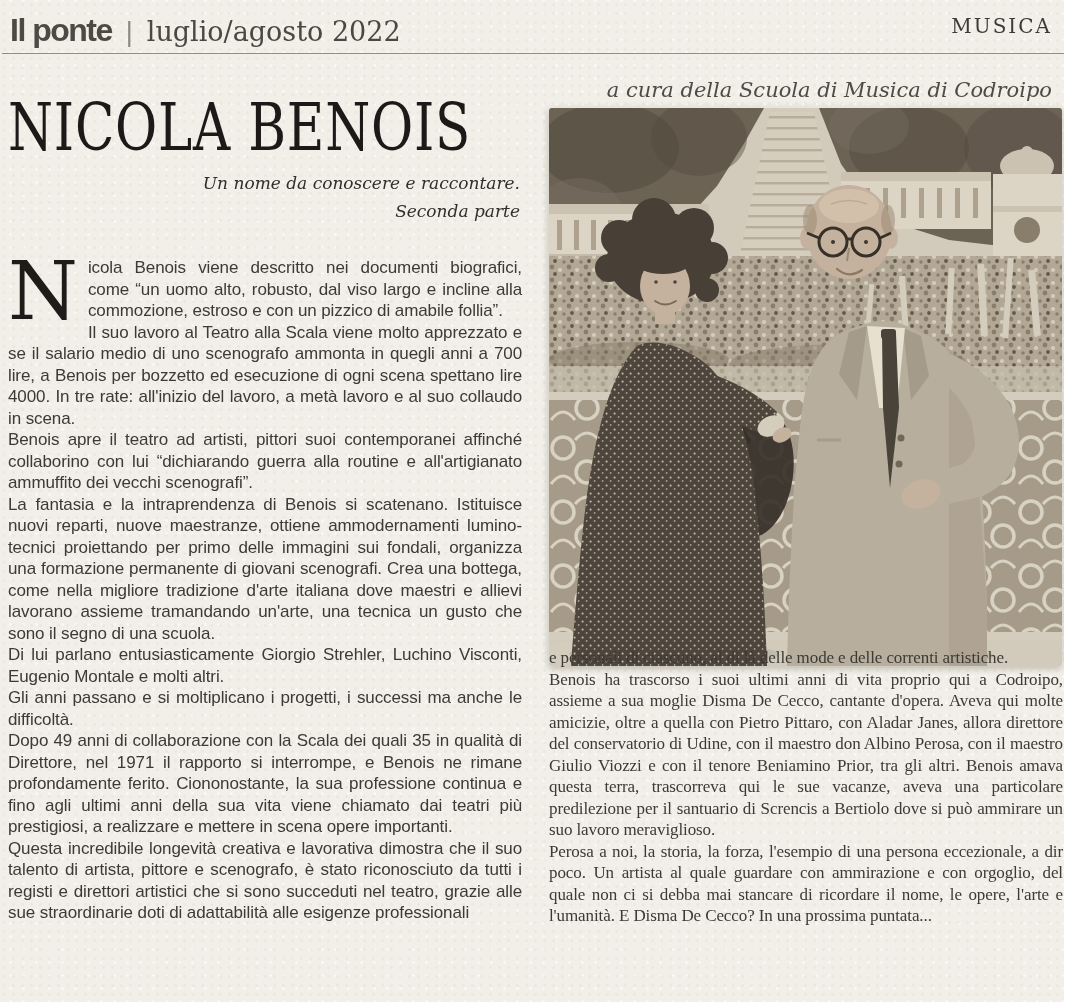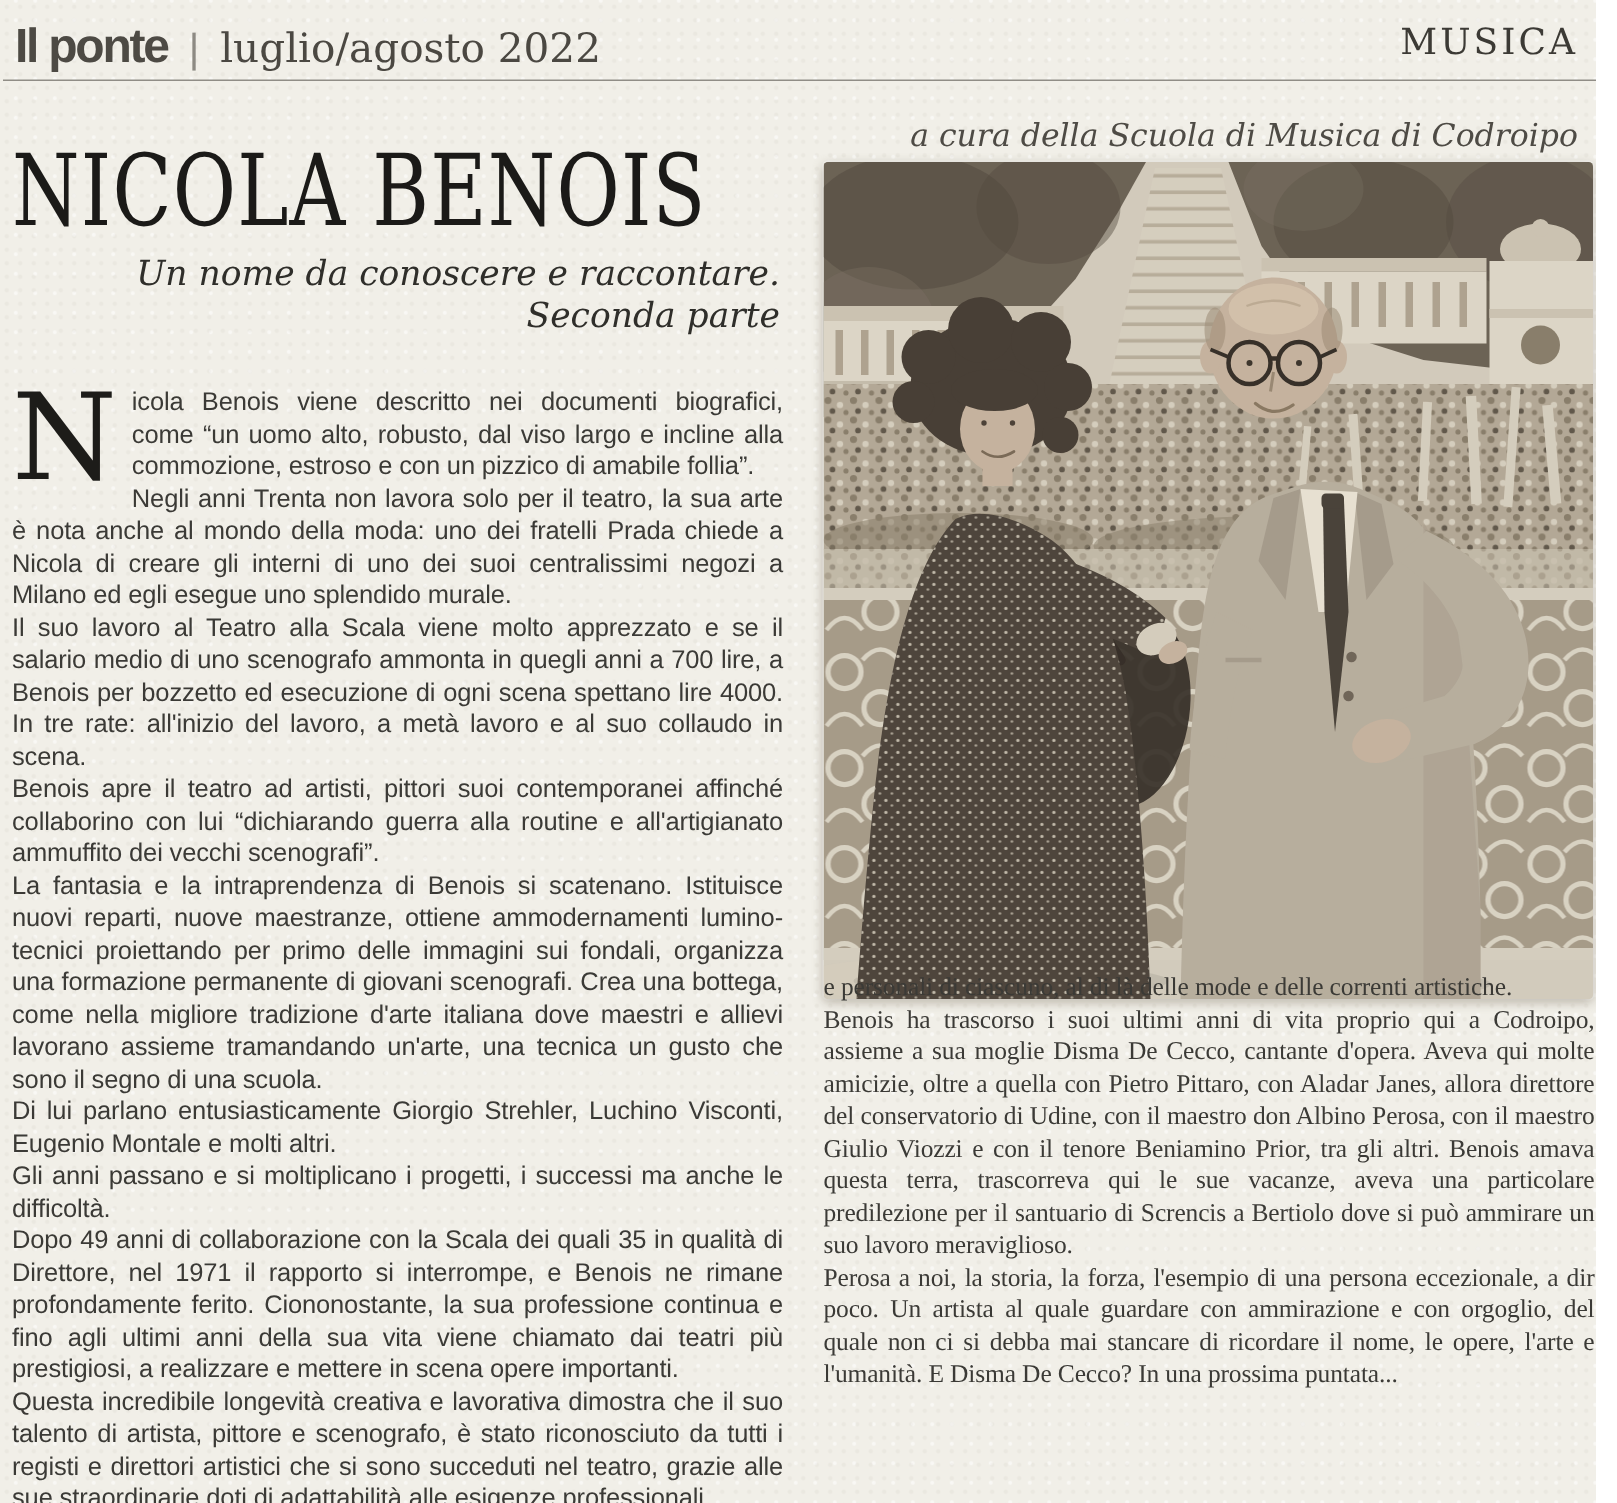--- a/index.html
+++ b/index.html
@@ -13,31 +13,31 @@
     background-position:0 0,4px 7px;
     font-family:"Liberation Sans",sans-serif;
   }
   
   .masthead{position:absolute;top:12px;left:10px;display:flex;align-items:baseline;gap:14px;}
   .logo{font-family:"Liberation Sans",sans-serif;font-weight:bold;font-size:32px;
         letter-spacing:-1.5px;color:var(--th-mastheadInk,#4d4a44);}
   .hdr-sep{font-size:27px;font-weight:300;color:#8d8a83;}
   .issue{font-family:"DejaVu Serif",serif;font-size:27px;color:#4b4842;text-align:right;}
   .section{position:absolute;top:14px;right:12px;font-family:"DejaVu Serif",serif;
-           font-size:24px;letter-spacing:2px;color:#3c3a35;}
+           font-size:20px;letter-spacing:2px;color:#3c3a35;}
   .rule{position:absolute;top:53px;left:2px;right:0;height:1px;background:var(--th-ruleColor,#908d86);}
   .curated{position:absolute;top:78px;right:12px;font-family:"DejaVu Serif",serif;
            font-style:italic;font-size:21px;color:#4e4b45;}
   
   .title{position:absolute;top:94px;left:8px;margin:0;font-weight:400;
          font-family:"DejaVu Serif",serif;font-size:66px;line-height:68px;letter-spacing:1px;
          color:var(--th-headlineInk,#1b1a18);white-space:nowrap;
          transform:scaleX(.78);transform-origin:0 0;}
   .subtitle{position:absolute;top:169px;left:8px;width:512px;text-align:right;
-            font-family:"DejaVu Serif",serif;font-style:italic;font-size:23px;
+            font-family:"DejaVu Serif",serif;font-style:italic;font-size:17px;
             line-height:28px;color:#2f2e2a;}
   
   .col{position:absolute;width:514px;}
   .col-left{left:8px;top:257px;}
   .col-right{left:549px;top:647px;font-family:Liberation Serif, serif;}
   .body-p{margin:0;text-align:justify;font-size:17px;line-height:21.5px;
           letter-spacing:-0.1px;color:var(--th-bodyInk,#3b3a36);}
   .dropcap{float:left;font-family:"DejaVu Serif",serif;font-size:80px;line-height:62px;
            margin:4px 10px 0 0;color:#1d1c19;}
   
@@ -62,21 +62,20 @@
 
   <h1 class="title">NICOLA BENOIS</h1>
   <div class="subtitle">
     <div>Un nome da conoscere e raccontare.</div>
     <div>Seconda parte</div>
   </div>
 
   <div class="col col-left">
     <p class="body-p"><span class="dropcap">N</span><span>icola Benois viene descritto nei documenti biografici, come “un uomo alto, robusto, dal viso largo e incline alla commozione, estroso e con un pizzico di amabile follia”.</span></p>
     <div>
-        <p class="body-p">Negli anni Trenta non lavora solo per il teatro, la sua arte è nota anche al mondo della moda: uno dei fratelli Prada chiede a Nicola di creare gli interni di uno dei suoi centralissimi negozi a Milano ed egli esegue uno splendido murale.</p>
         <p class="body-p">Il suo lavoro al Teatro alla Scala viene molto apprezzato e se il salario medio di uno scenografo ammonta in quegli anni a 700 lire, a Benois per bozzetto ed esecuzione di ogni scena spettano lire 4000. In tre rate: all'inizio del lavoro, a metà lavoro e al suo collaudo in scena.</p>
         <p class="body-p">Benois apre il teatro ad artisti, pittori suoi contemporanei affinché collaborino con lui “dichiarando guerra alla routine e all'artigianato ammuffito dei vecchi scenografi”.</p>
         <p class="body-p">La fantasia e la intraprendenza di Benois si scatenano. Istituisce nuovi reparti, nuove maestranze, ottiene ammodernamenti lumino-tecnici proiettando per primo delle immagini sui fondali, organizza una formazione permanente di giovani scenografi. Crea una bottega, come nella migliore tradizione d'arte italiana dove maestri e allievi lavorano assieme tramandando un'arte, una tecnica un gusto che sono il segno di una scuola.</p>
         <p class="body-p">Di lui parlano entusiasticamente Giorgio Strehler, Luchino Visconti, Eugenio Montale e molti altri.</p>
         <p class="body-p">Gli anni passano e si moltiplicano i progetti, i successi ma anche le difficoltà.</p>
         <p class="body-p">Dopo 49 anni di collaborazione con la Scala dei quali 35 in qualità di Direttore, nel 1971 il rapporto si interrompe, e Benois ne rimane profondamente ferito. Ciononostante, la sua professione continua e fino agli ultimi anni della sua vita viene chiamato dai teatri più prestigiosi, a realizzare e mettere in scena opere importanti.</p>
         <p class="body-p">Questa incredibile longevità creativa e lavorativa dimostra che il suo talento di artista, pittore e scenografo, è stato riconosciuto da tutti i registi e direttori artistici che si sono succeduti nel teatro, grazie alle sue straordinarie doti di adattabilità alle esigenze professionali</p>
       </div>
   </div>
 

